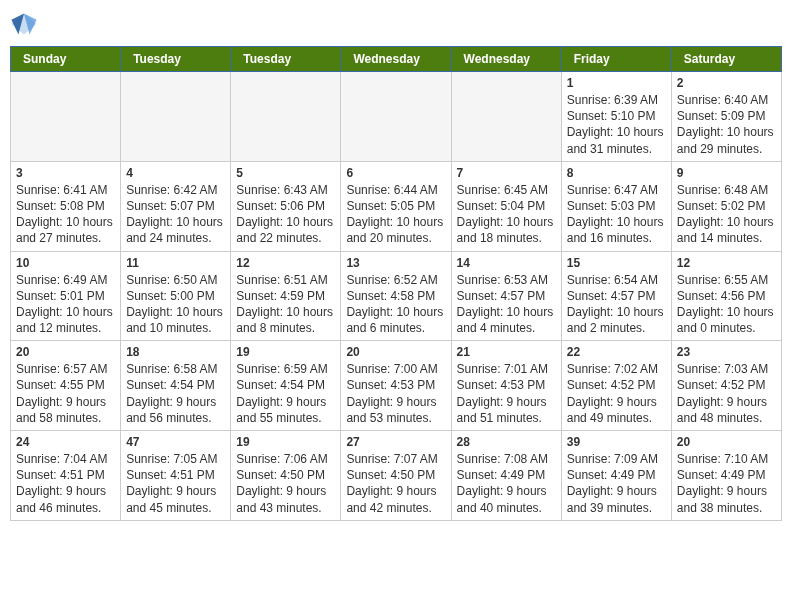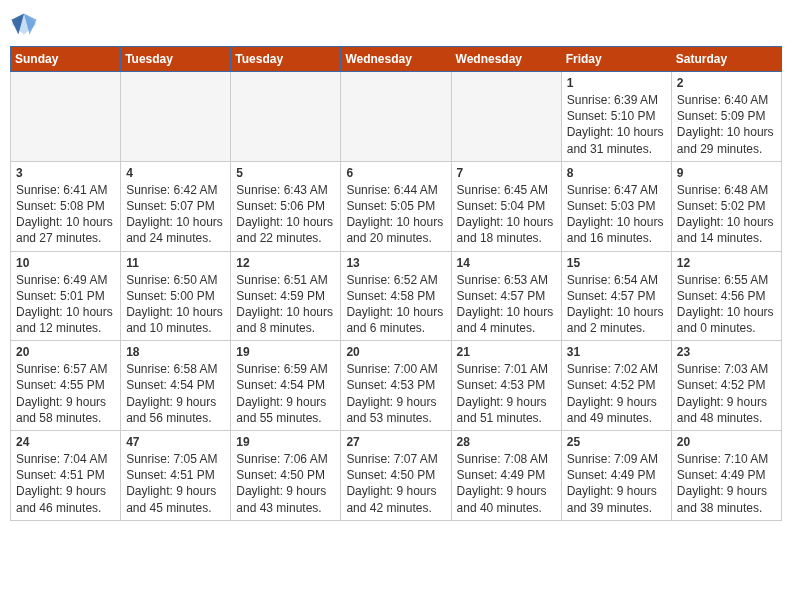--- a/index.html
+++ b/index.html
@@ -43,25 +43,25 @@
     .subtitle {
       font-size: 15px;
       color: #555;
     }
     .calendar {
       width: 100%;
       border-collapse: collapse;
       border: 1px solid #ccc;
     }
     .calendar th {
-      background: #c2410c;
+      background: #4d7c0f;
       color: #fff;
       font-size: 12px;
       font-weight: bold;
-      padding: 5px 4px;
+      padding: 5px 12px;
       text-align: left;
       border: 1px solid #3a6aaa;
     }
     .calendar td {
       width: calc(100% / 7);
       vertical-align: top;
       border: 1px solid #ccc;
       padding: 4px 5px;
       font-size: 10px;
       color: #333;
@@ -207,21 +207,21 @@
         </td>
         <td>
           <div class="day-number">20</div>
           <div class="day-info">Sunrise: 7:00 AM<br>Sunset: 4:53 PM<br>Daylight: 9 hours<br>and 53 minutes.</div>
         </td>
         <td>
           <div class="day-number">21</div>
           <div class="day-info">Sunrise: 7:01 AM<br>Sunset: 4:53 PM<br>Daylight: 9 hours<br>and 51 minutes.</div>
         </td>
         <td>
-          <div class="day-number">31</div>
+          <div class="day-number">22</div>
           <div class="day-info">Sunrise: 7:02 AM<br>Sunset: 4:52 PM<br>Daylight: 9 hours<br>and 49 minutes.</div>
         </td>
         <td>
           <div class="day-number">23</div>
           <div class="day-info">Sunrise: 7:03 AM<br>Sunset: 4:52 PM<br>Daylight: 9 hours<br>and 48 minutes.</div>
         </td>
       </tr>
       <tr>
         <td>
           <div class="day-number">24</div>
@@ -237,21 +237,21 @@
         </td>
         <td>
           <div class="day-number">27</div>
           <div class="day-info">Sunrise: 7:07 AM<br>Sunset: 4:50 PM<br>Daylight: 9 hours<br>and 42 minutes.</div>
         </td>
         <td>
           <div class="day-number">28</div>
           <div class="day-info">Sunrise: 7:08 AM<br>Sunset: 4:49 PM<br>Daylight: 9 hours<br>and 40 minutes.</div>
         </td>
         <td>
-          <div class="day-number">25</div>
+          <div class="day-number">39</div>
           <div class="day-info">Sunrise: 7:09 AM<br>Sunset: 4:49 PM<br>Daylight: 9 hours<br>and 39 minutes.</div>
         </td>
         <td>
           <div class="day-number">20</div>
           <div class="day-info">Sunrise: 7:10 AM<br>Sunset: 4:49 PM<br>Daylight: 9 hours<br>and 38 minutes.</div>
         </td>
       </tr>
     </tbody>
 </table>
 

